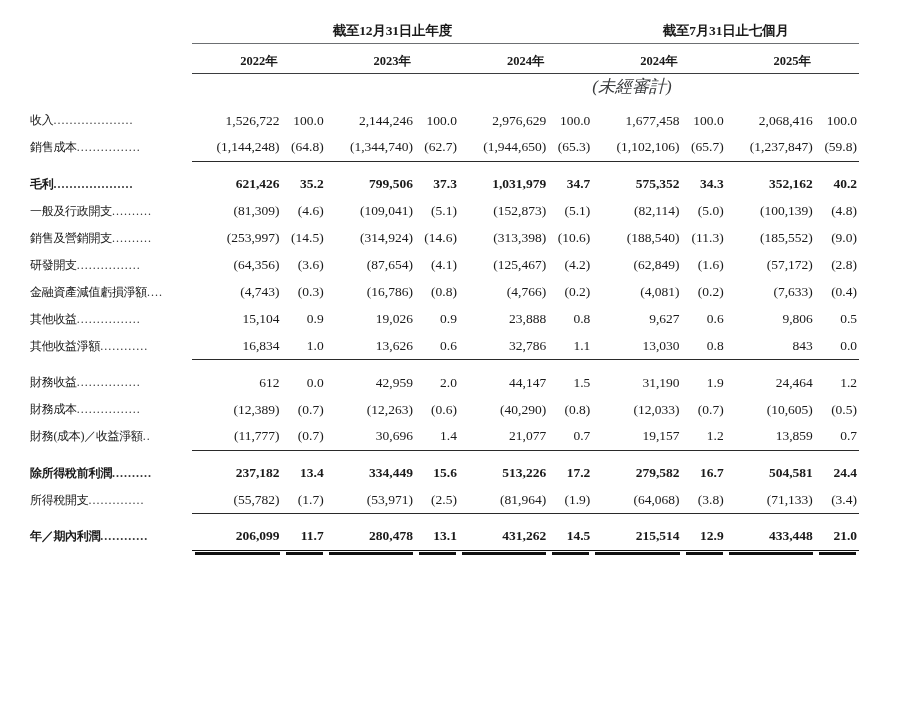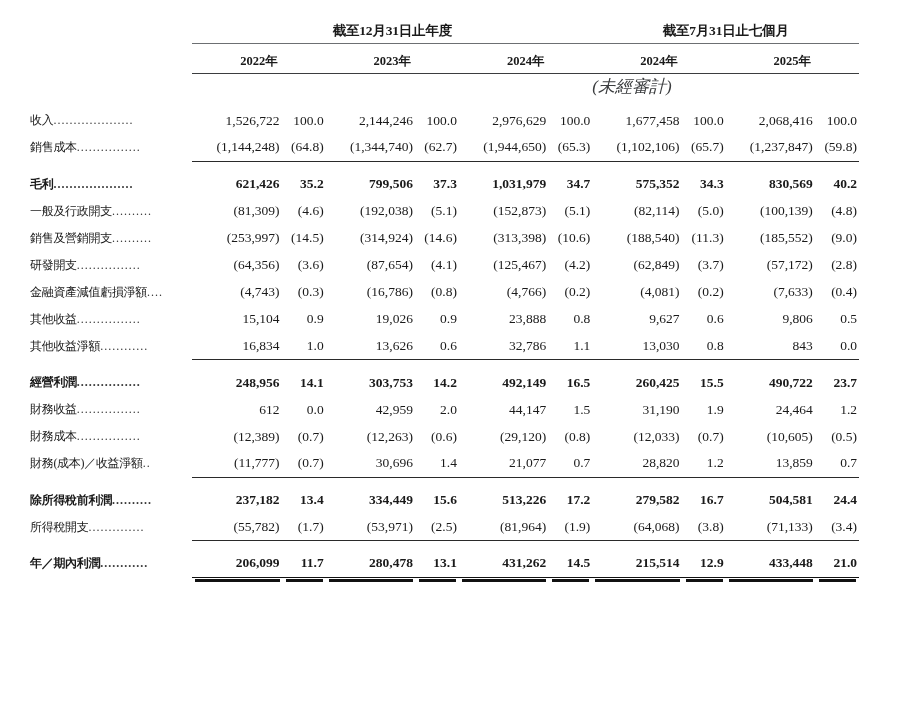--- a/index.html
+++ b/index.html
@@ -223,28 +223,28 @@
         <tr class="bold">
           <td class="label"><span>毛利</span><span class="lead">....................</span></td>
           <td class="num">621,426</td>
           <td class="pct">35.2</td>
           <td class="num">799,506</td>
           <td class="pct">37.3</td>
           <td class="num">1,031,979</td>
           <td class="pct">34.7</td>
           <td class="num">575,352</td>
           <td class="pct">34.3</td>
-          <td class="num">830,569</td>
+          <td class="num">352,162</td>
           <td class="pct">40.2</td>
         </tr>
         <tr>
           <td class="label"><span>一般及行政開支</span><span class="lead">..........</span></td>
           <td class="num">(81,309)</td>
           <td class="pct">(4.6)</td>
-          <td class="num">(192,038)</td>
+          <td class="num">(109,041)</td>
           <td class="pct">(5.1)</td>
           <td class="num">(152,873)</td>
           <td class="pct">(5.1)</td>
           <td class="num">(82,114)</td>
           <td class="pct">(5.0)</td>
           <td class="num">(100,139)</td>
           <td class="pct">(4.8)</td>
         </tr>
         <tr>
           <td class="label"><span>銷售及營銷開支</span><span class="lead">..........</span></td>
@@ -261,21 +261,21 @@
         </tr>
         <tr>
           <td class="label"><span>研發開支</span><span class="lead">................</span></td>
           <td class="num">(64,356)</td>
           <td class="pct">(3.6)</td>
           <td class="num">(87,654)</td>
           <td class="pct">(4.1)</td>
           <td class="num">(125,467)</td>
           <td class="pct">(4.2)</td>
           <td class="num">(62,849)</td>
-          <td class="pct">(3.7)</td>
+          <td class="pct">(1.6)</td>
           <td class="num">(57,172)</td>
           <td class="pct">(2.8)</td>
         </tr>
         <tr>
           <td class="label"><span>金融資產減值虧損淨額</span><span class="lead">....</span></td>
           <td class="num">(4,743)</td>
           <td class="pct">(0.3)</td>
           <td class="num">(16,786)</td>
           <td class="pct">(0.8)</td>
           <td class="num">(4,766)</td>
@@ -307,68 +307,55 @@
           <td class="num rule-b">32,786</td>
           <td class="pct rule-b">1.1</td>
           <td class="num rule-b">13,030</td>
           <td class="pct rule-b">0.8</td>
           <td class="num rule-b">843</td>
           <td class="pct rule-b">0.0</td>
         </tr>
         <tr class="spacer">
           <td colspan="11"></td>
         </tr>
-        <tr class="bold">
-          <td class="label"><span>經營利潤</span><span class="lead">................</span></td>
-          <td class="num">248,956</td>
-          <td class="pct">14.1</td>
-          <td class="num">303,753</td>
-          <td class="pct">14.2</td>
-          <td class="num">492,149</td>
-          <td class="pct">16.5</td>
-          <td class="num">260,425</td>
-          <td class="pct">15.5</td>
-          <td class="num">490,722</td>
-          <td class="pct">23.7</td>
-        </tr>
         <tr>
           <td class="label"><span>財務收益</span><span class="lead">................</span></td>
           <td class="num">612</td>
           <td class="pct">0.0</td>
           <td class="num">42,959</td>
           <td class="pct">2.0</td>
           <td class="num">44,147</td>
           <td class="pct">1.5</td>
           <td class="num">31,190</td>
           <td class="pct">1.9</td>
           <td class="num">24,464</td>
           <td class="pct">1.2</td>
         </tr>
         <tr>
           <td class="label"><span>財務成本</span><span class="lead">................</span></td>
           <td class="num">(12,389)</td>
           <td class="pct">(0.7)</td>
           <td class="num">(12,263)</td>
           <td class="pct">(0.6)</td>
-          <td class="num">(29,120)</td>
+          <td class="num">(40,290)</td>
           <td class="pct">(0.8)</td>
           <td class="num">(12,033)</td>
           <td class="pct">(0.7)</td>
           <td class="num">(10,605)</td>
           <td class="pct">(0.5)</td>
         </tr>
         <tr>
           <td class="label"><span>財務(成本)／收益淨額</span><span class="lead">..</span></td>
           <td class="num rule-b">(11,777)</td>
           <td class="pct rule-b">(0.7)</td>
           <td class="num rule-b">30,696</td>
           <td class="pct rule-b">1.4</td>
           <td class="num rule-b">21,077</td>
           <td class="pct rule-b">0.7</td>
-          <td class="num rule-b">28,820</td>
+          <td class="num rule-b">19,157</td>
           <td class="pct rule-b">1.2</td>
           <td class="num rule-b">13,859</td>
           <td class="pct rule-b">0.7</td>
         </tr>
         <tr class="spacer">
           <td colspan="11"></td>
         </tr>
         <tr class="bold">
           <td class="label"><span>除所得稅前利潤</span><span class="lead">..........</span></td>
           <td class="num">237,182</td>

